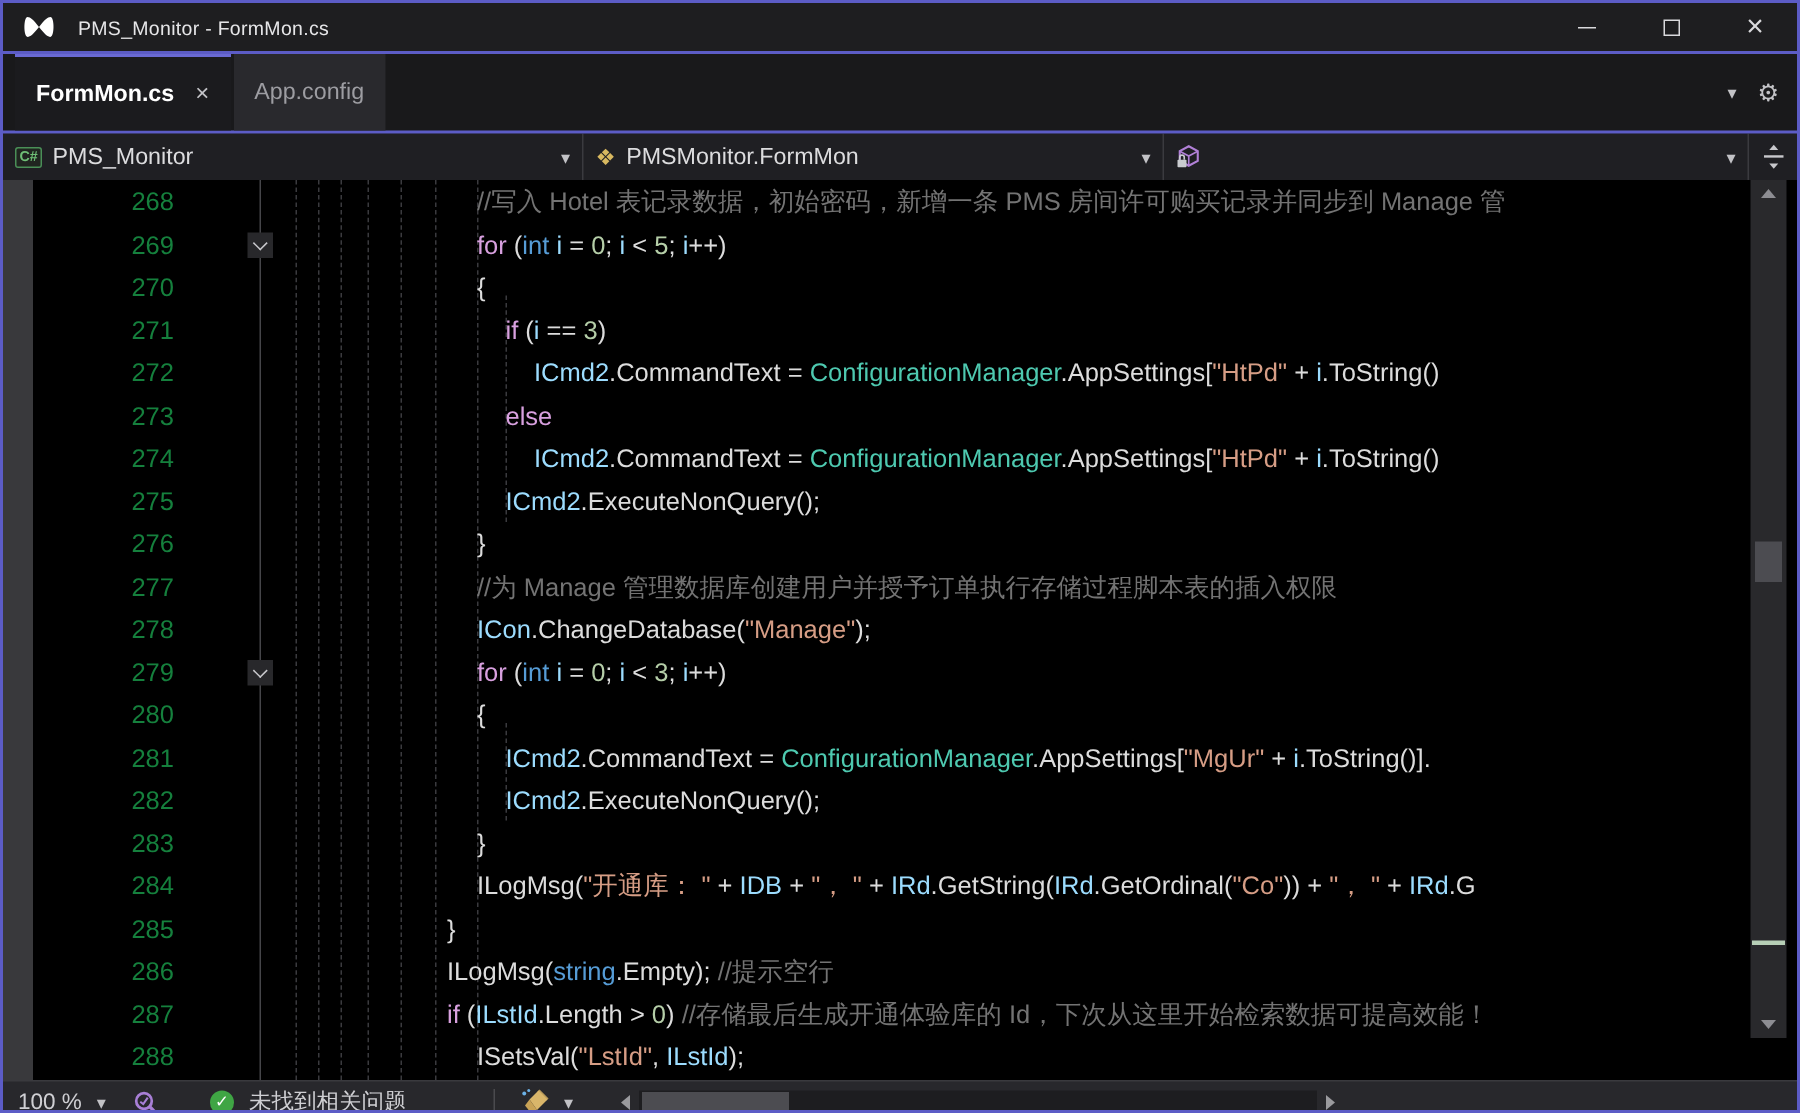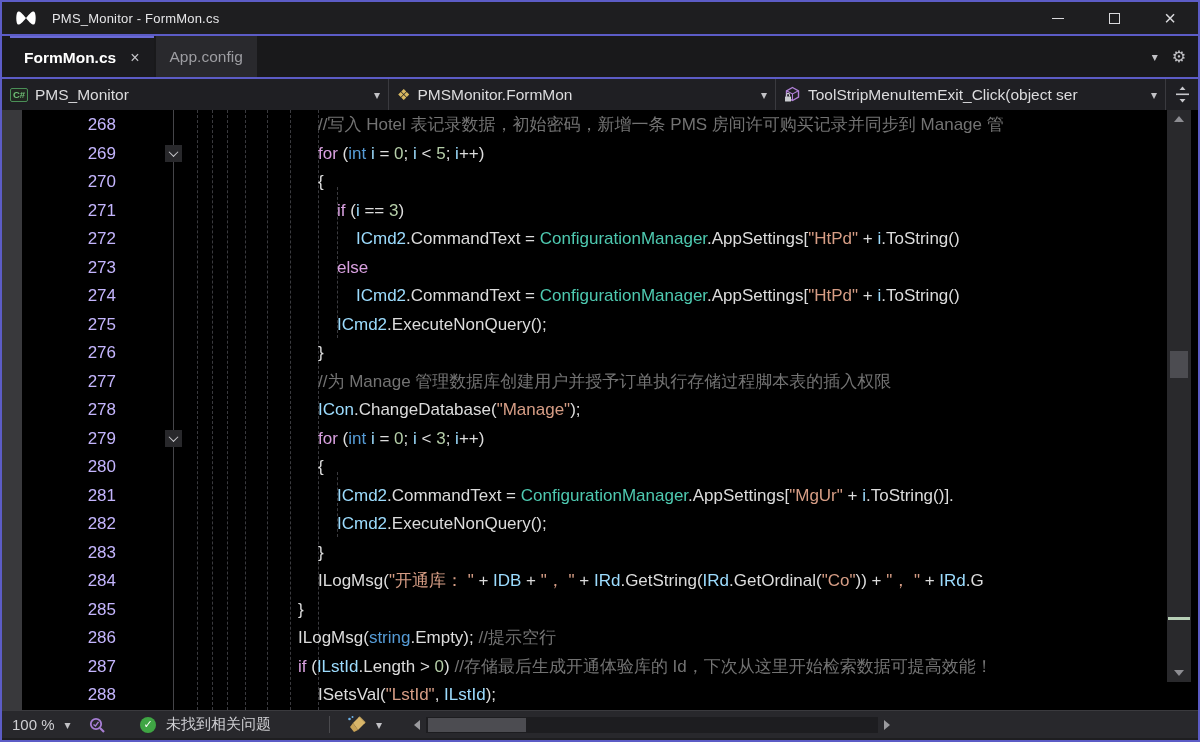--- a/index.html
+++ b/index.html
@@ -13,21 +13,21 @@
               background:#1e1e20; padding-left:12px; }
   .vslogo { width:24px; height:24px; margin-right:14px; display:flex; align-items:center; justify-content:center; }
   .title-text { color:#e6e6e8; font-size:13px; letter-spacing:.2px; }
   .win-controls { margin-left:auto; display:flex; height:100%; }
   .win-btn { width:56px; height:100%; display:flex; align-items:center; justify-content:center;
              color:#d9d9dc; font-size:16px; }
   .win-btn .maxbox { width:11px; height:11px; border:1.5px solid #d9d9dc; }
   .win-btn .minline { width:12px; border-top:1.7px solid #d9d9dc; display:block; }
 
   
-  .tabstrip { height:43px; background:#19191b; border-bottom:2px solid #5c5cc6;
+  .tabstrip { height:53px; background:#19191b; border-bottom:2px solid #5c5cc6;
               display:flex; align-items:stretch; padding-left:8px; position:relative; }
   .tab { display:flex; align-items:center; padding:0 14px; font-size:15.5px; }
   .tab.active { background:#1b1b1e; border-top:2px solid #6a6ad4; color:#ffffff; font-weight:bold; }
   .tab.active .tab-close { font-weight:normal; color:#c3c3c7; margin-left:14px; font-size:16px; }
   .tab.inactive { background:#29292d; color:#9d9da2; margin-left:2px; }
   .tabstrip-right { margin-left:auto; display:flex; align-items:center; gap:14px; padding-right:12px; color:#c2c2c6; }
   .chev { color:#c2c2c6; font-size:12px; line-height:1; }
   .gear { font-size:16px; color:#c2c2c6; }
 
   
@@ -42,21 +42,21 @@
                 font-size:9.5px; font-weight:bold; display:flex; align-items:center; justify-content:center;
                 background:#202520; flex:none; }
   .class-ico { color:#d8b860; font-size:15px; flex:none; }
   .split-btn { width:32px; display:flex; align-items:center; justify-content:center; border-right:none; }
 
   
   .editor { position:relative; height:600px; background:#000; overflow:hidden;
             font-family:"Liberation Sans","DejaVu Sans",sans-serif; }
   .bp-margin { position:absolute; left:0; top:0; bottom:0; width:20px; background:#39393c; }
   .line-numbers { position:absolute; left:0; top:1px; width:114px; text-align:right;
-                  color:#c4b5fd; font-size:17px; }
+                  color:#15803d; font-size:17px; }
   .line-numbers .ln { height:28.5px; line-height:28.5px; }
   .outline-line { position:absolute; left:171px; top:0; bottom:0; width:1px; background:#454549; }
   .guides { position:absolute; left:0; top:0; right:0; bottom:0; }
   .g { position:absolute; top:0; bottom:0; border-left:1px dashed #3a3a3e; }
   .gp { position:absolute; border-left:1px dashed #3a3a3e; }
   .fold-layer { position:absolute; left:163px; top:1px; width:18px; }
   .fold { position:absolute; width:17px; height:17px; background:#28282b; display:flex;
           align-items:center; justify-content:center; left:0; }
   .fold i { width:7px; height:7px; border-right:1.6px solid #c9c9cd; border-bottom:1.6px solid #c9c9cd;
             transform:rotate(45deg) translate(-1px,-1px); }
@@ -146,21 +146,20 @@
     </div>
     <div class="nav-sec nav-member">
       <span style="flex:none;display:flex;">
         <svg width="17" height="17" viewBox="0 0 17 17">
           <path d="M8.5 1.5 L14.5 4.8 V11.2 L8.5 14.5 L2.5 11.2 V4.8 Z" fill="none" stroke="#b180d7" stroke-width="1.4"></path>
           <path d="M2.5 4.8 L8.5 8 L14.5 4.8 M8.5 8 V14.5" fill="none" stroke="#b180d7" stroke-width="1.1"></path>
           <rect x="1" y="10.5" width="6" height="5" rx="0.5" fill="#caccd0"></rect>
           <path d="M2.5 10.5 v-1.6 a1.5 1.5 0 0 1 3 0 v1.6" fill="none" stroke="#caccd0" stroke-width="1.1"></path>
         </svg>
       </span>
-      <span>ToolStripMenuItemExit_Click(object ser</span>
       <span class="chev">▾</span>
     </div>
     <div class="nav-sec split-btn">
       <svg width="15" height="17" viewBox="0 0 15 17">
         <path d="M7.5 0.5 L10.5 4 H4.5 Z" fill="#c8c8cc"></path>
         <rect x="1" y="7.5" width="13" height="1.6" fill="#c8c8cc"></rect>
         <path d="M7.5 16.5 L10.5 13 H4.5 Z" fill="#c8c8cc"></path>
       </svg>
     </div>
   </div>

